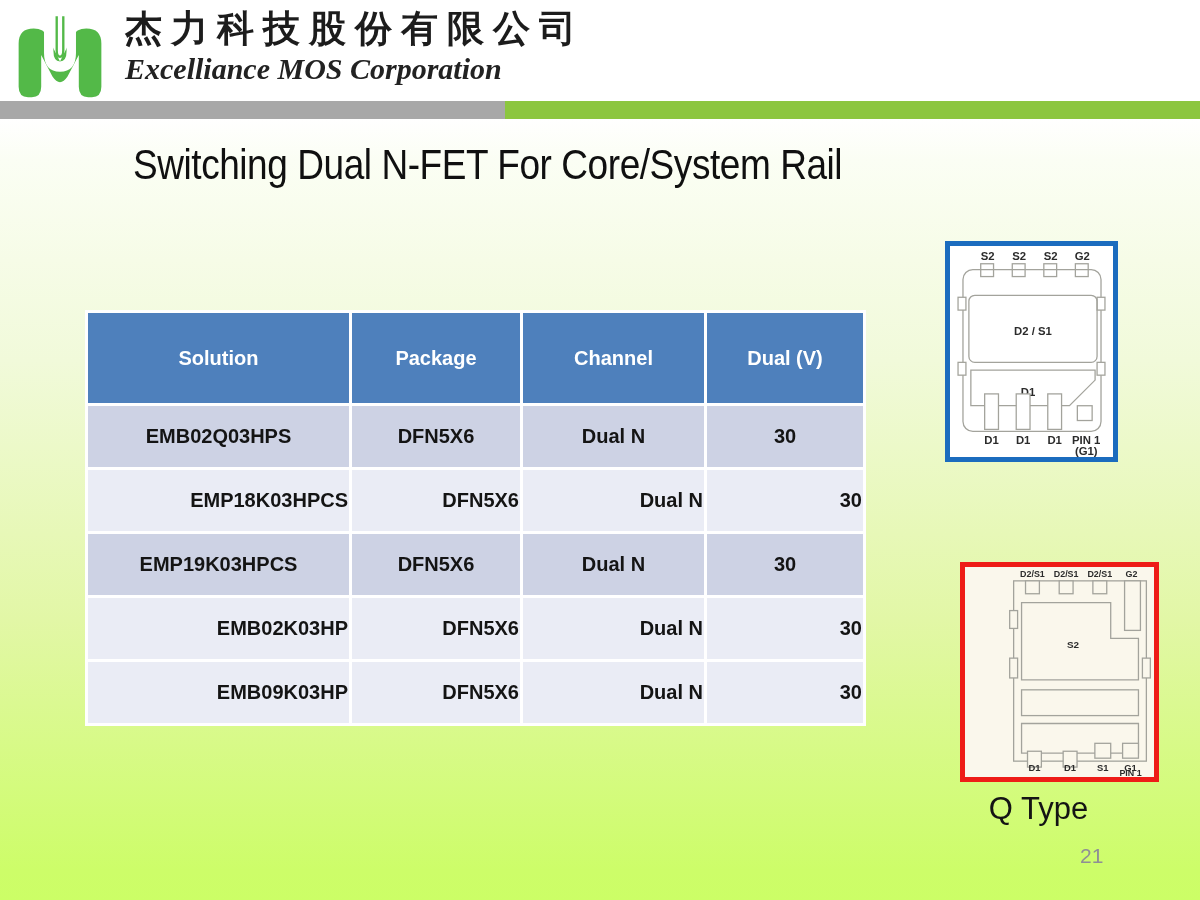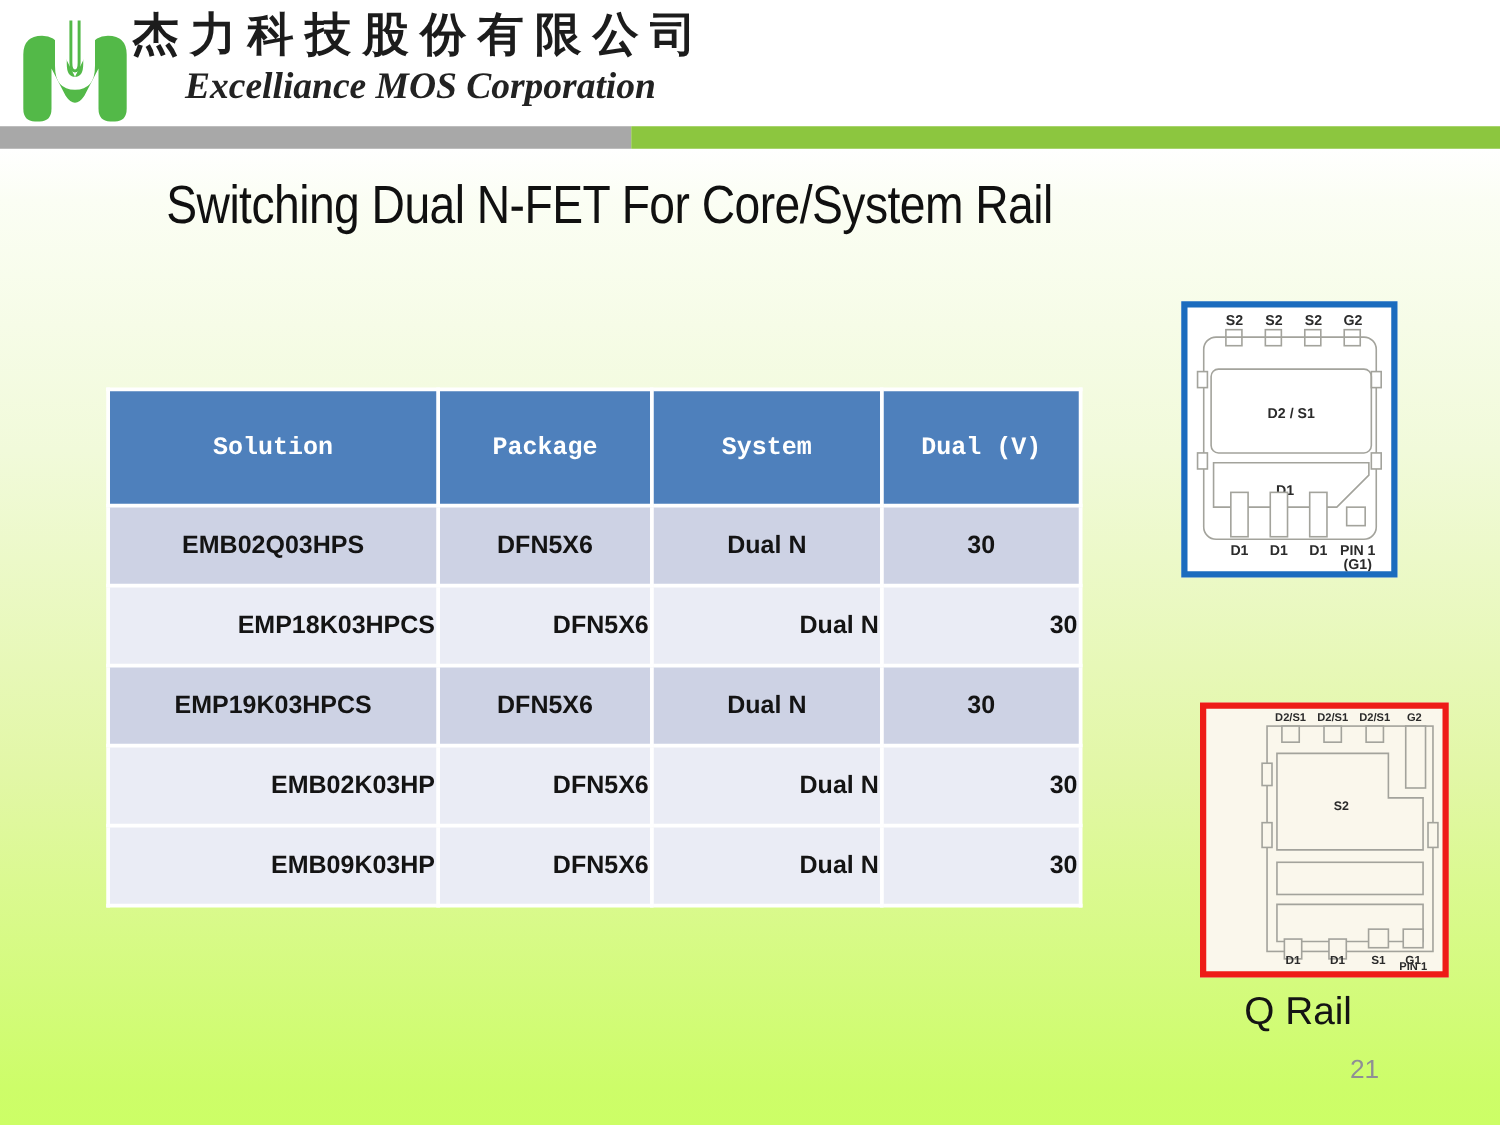--- a/index.html
+++ b/index.html
@@ -4,39 +4,39 @@
 <style>
   html,body{margin:0;padding:0;}
   body{font-family:"Liberation Sans",sans-serif;}
   .slide{
     position:relative;width:1200px;height:900px;overflow:hidden;
     background:linear-gradient(180deg,#ffffff 0px,#ffffff 119px,#fbfef4 160px,
                #f1fada 360px,#e2f7a6 620px,#cdfd69 870px,#ccfe66 900px);
   }
   
   .logo{position:absolute;left:12px;top:6px;width:96px;height:94px;}
-  .company{position:absolute;left:106px;top:8px;}
+  .company{position:absolute;left:125px;top:8px;}
   .company-zh{font-family:"Liberation Serif",serif;font-size:37px;font-weight:700;
     color:#1c1c1c;letter-spacing:9px;white-space:nowrap;line-height:1.15;}
   .company-en{font-family:"Liberation Serif",serif;font-style:italic;font-weight:700;
-    font-size:30px;color:#222;margin-top:1px;letter-spacing:0px;margin-left:42px;}
+    font-size:30px;color:#222;margin-top:1px;letter-spacing:0px;}
   .divider{position:absolute;left:0;top:101px;width:1200px;height:18px;display:flex;}
   .divider-gray{width:505px;height:100%;background:#a8a8a8;}
   .divider-green{flex:1;height:100%;background:#8cc63f;}
   
   .slide-title{position:absolute;left:133px;top:140px;font-size:43px;font-weight:400;
     color:#101010;transform:scaleX(.86);transform-origin:left center;white-space:nowrap;
     letter-spacing:-0.5px;}
   
   .product-table{position:absolute;left:85px;top:310px;width:778px;border-collapse:collapse;
     table-layout:fixed;}
   .product-table col.c1{width:264px}.product-table col.c2{width:171px}
   .product-table col.c3{width:184px}.product-table col.c4{width:159px}
   .product-table th{background:#4e80bc;color:#fff;font-size:20px;font-weight:700;
-    height:88px;border:3px solid #fff;text-align:center;font-family:Liberation Mono, monospace;}
+    height:88px;border:3px solid #fff;text-align:center;}
   .product-table td{font-size:20px;font-weight:700;color:#141414;height:59px;
     border:3px solid #fff;text-align:center;}
   .product-table tr.odd td{background:#cdd2e4;margin-top:28px;}
   .product-table tr.even td{background:#eaecf5;text-align:right;}
   
   .k-box{position:absolute;left:945px;top:241px;width:163px;height:211px;
     border:5px solid #1b6cbe;background:#ffffff;}
   .q-box{position:absolute;left:960px;top:562px;width:147px;height:210px;
     border:5px solid #ee1c17;background:#faf7ec;padding-left:42px;}
   .k-box svg,.q-box svg{display:block;width:100%;height:100%;}
@@ -76,21 +76,21 @@
     <colgroup>
         <col class="c1">
         <col class="c2">
         <col class="c3">
         <col class="c4">
       </colgroup>
     <thead>
       <tr>
         <th>Solution</th>
         <th>Package</th>
-        <th>System</th>
+        <th>Channel</th>
         <th>Dual (V)</th>
       </tr>
     </thead>
     <tbody>
       <tr class="odd">
         <td>EMB02Q03HPS</td>
         <td>DFN5X6</td>
         <td>Dual N</td>
         <td>30</td>
       </tr>
@@ -174,16 +174,16 @@
       <rect class="pkg-pad-q" x="56" y="186" width="14" height="16"></rect>
       <rect class="pkg-pad-q" x="88" y="178" width="16" height="15"></rect>
       <rect class="pkg-pad-q" x="116" y="178" width="16" height="15"></rect>
       <text class="pkg-text" x="27" y="206" font-size="9.5" text-anchor="middle">D1</text>
       <text class="pkg-text" x="63" y="206" font-size="9.5" text-anchor="middle">D1</text>
       <text class="pkg-text" x="96" y="206" font-size="9.5" text-anchor="middle">S1</text>
       <text class="pkg-text" x="124" y="206" font-size="9.5" text-anchor="middle">G1</text>
       <text class="pkg-text" x="124" y="211" font-size="9" text-anchor="middle">PIN 1</text>
     </svg>
   </div>
-  <div class="diagram-label q-label">Q Rail</div>
+  <div class="diagram-label q-label">Q Type</div>
 
   <div class="page-number">21</div>
 </div>
 
 </body></html>

